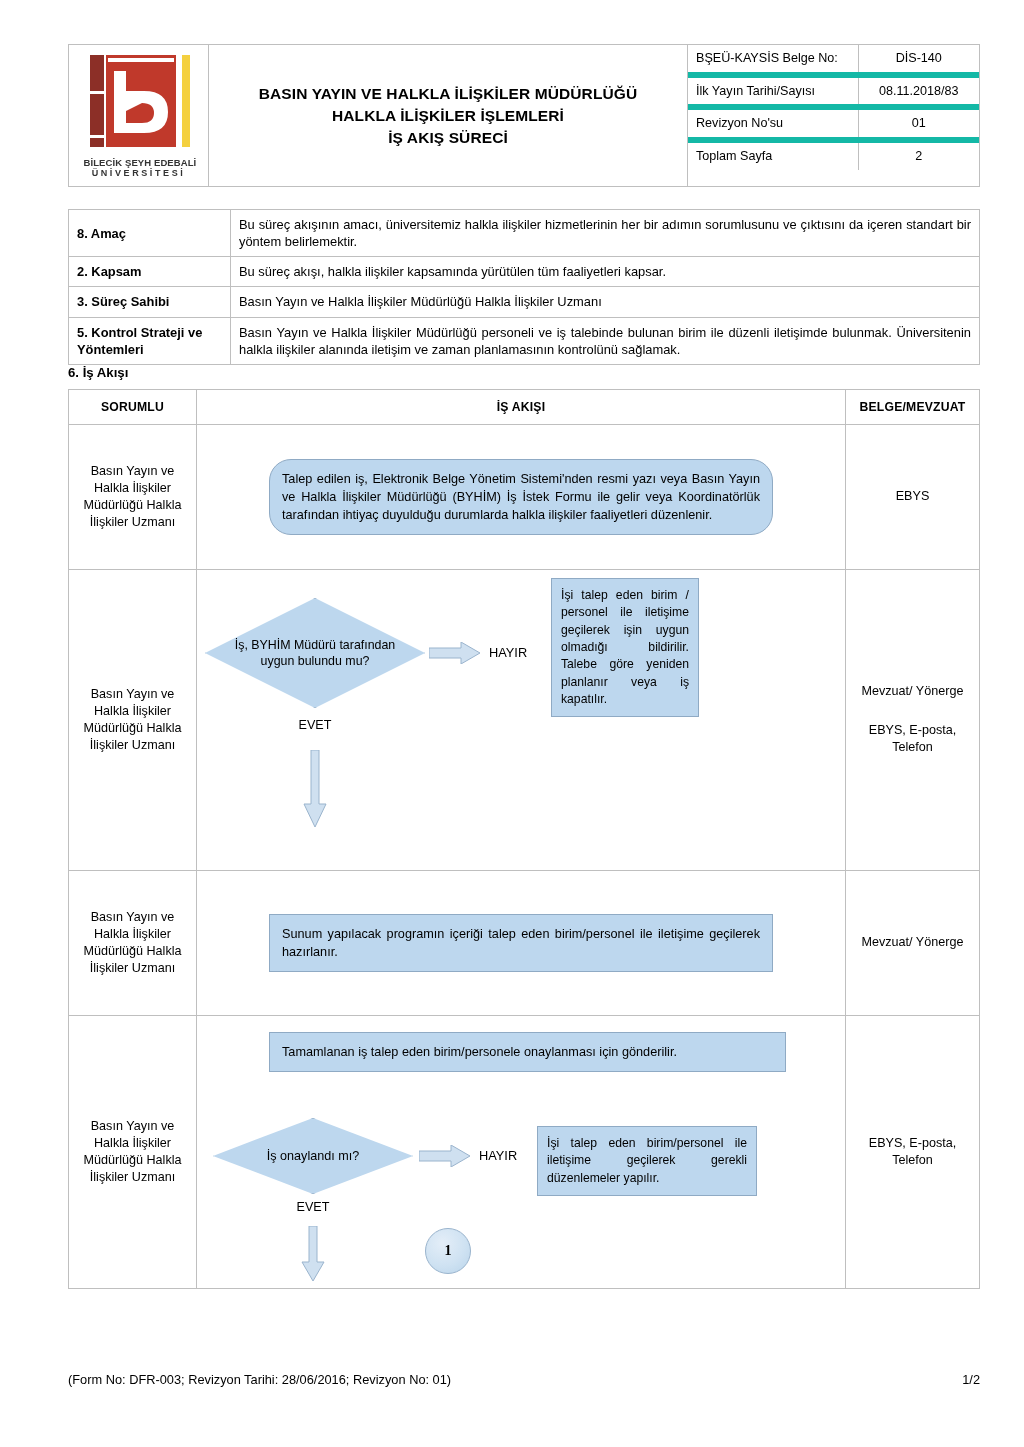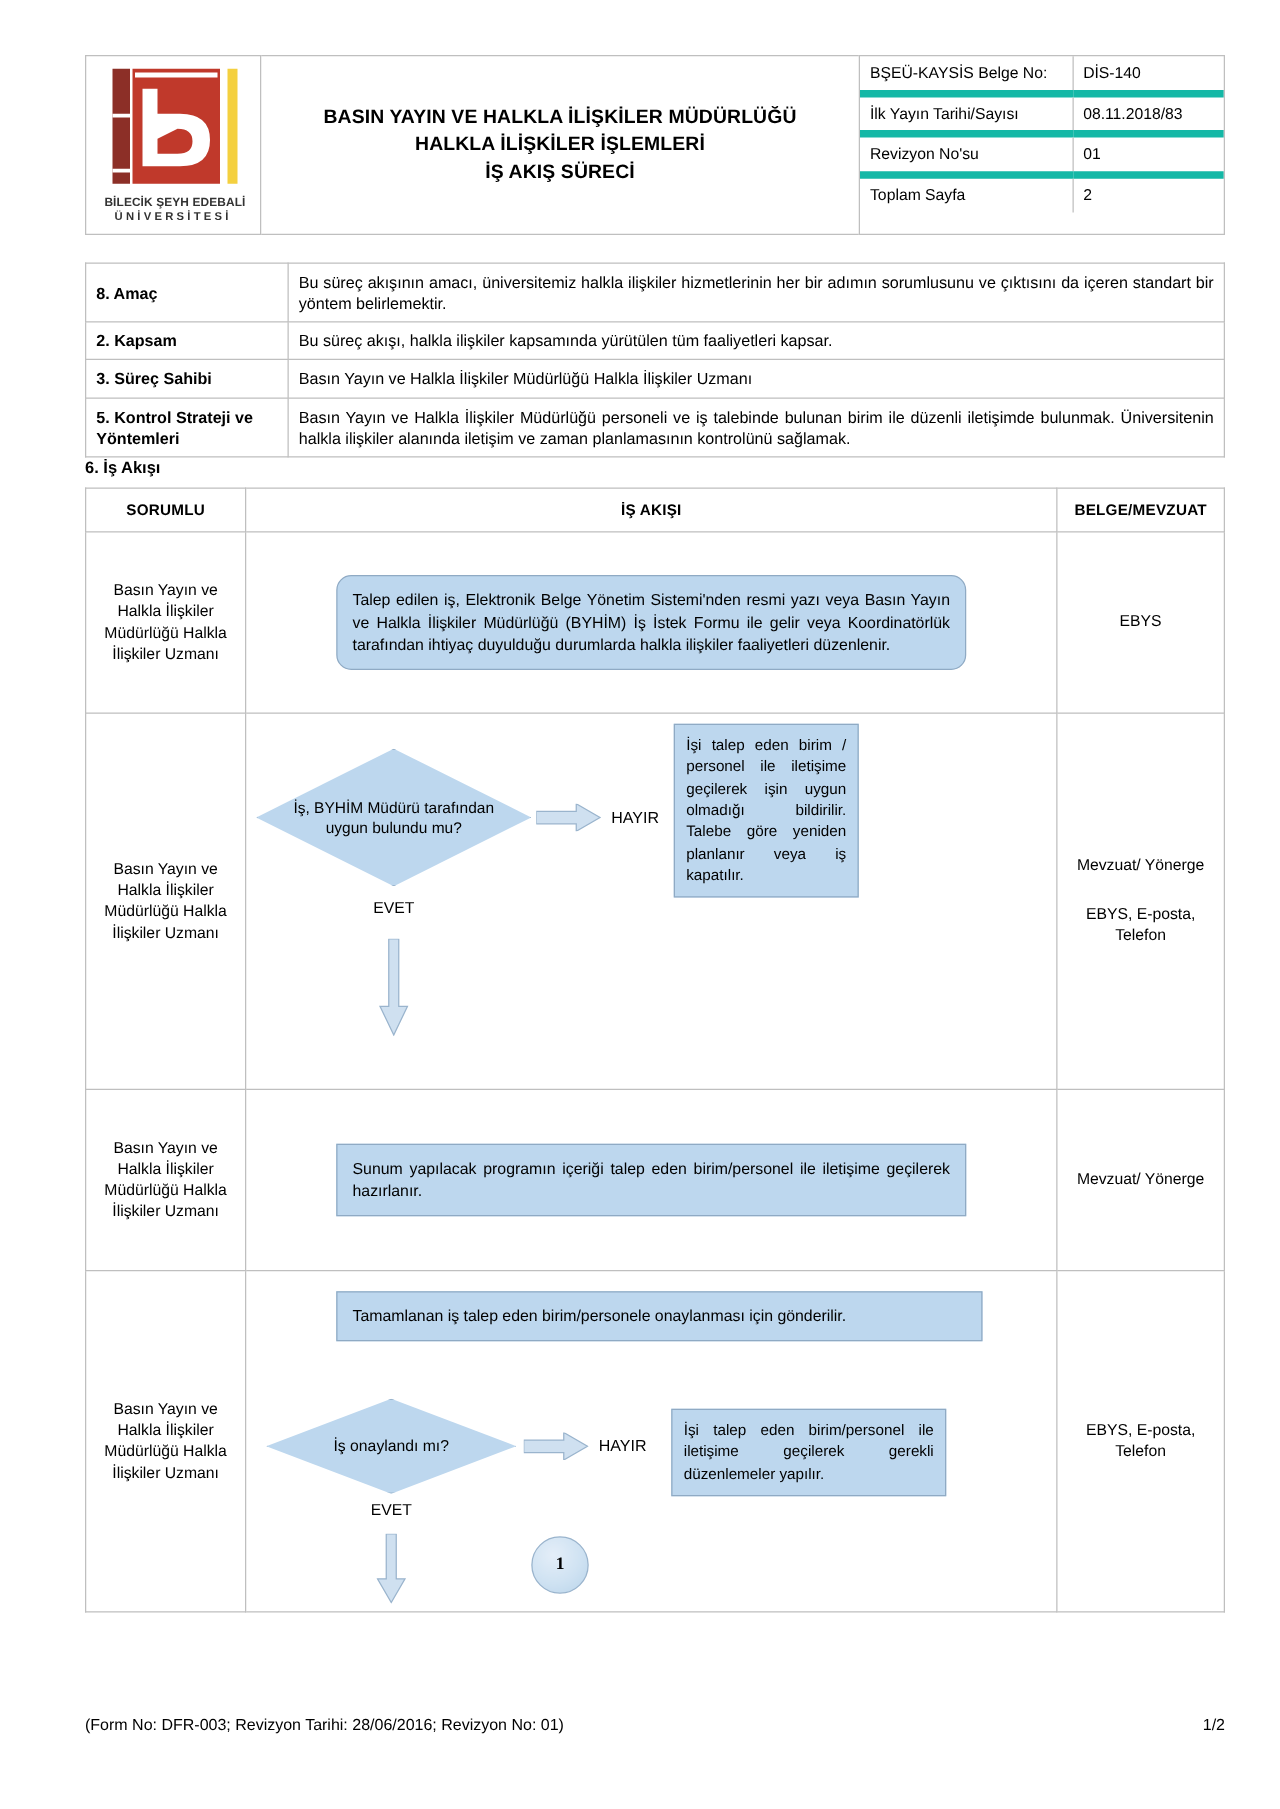--- a/index.html
+++ b/index.html
@@ -74,21 +74,21 @@
   .meta { width: 100%; border-collapse: collapse; table-layout: fixed; }
   .meta td {
     border-bottom: 6px solid #14b8a6;
     font-size: 12.6px;
     padding: 6px 8px 6px 8px;
     height: 30px;
     line-height: 1.15;
   }
   .meta tr:last-child td { border-bottom: none; }
   .meta td.k { width: 170px; text-align: left; }
-  .meta td.v { text-align: left; border-left: 1px solid #bfbfbf; }
+  .meta td.v { text-align: center; border-left: 1px solid #bfbfbf; }
 
   
   .info {
     width: 100%;
     border-collapse: collapse;
     margin-top: 22px;
     table-layout: fixed;
   }
   .info td {
     border: 1px solid #bfbfbf;
@@ -142,21 +142,21 @@
 
   .proc {
     background: #bdd7ee;
     border: 1px solid #8faac4;
     font-size: 12.7px;
     line-height: 1.42;
     padding: 10px 12px;
     text-align: justify;
     text-justify: inter-word;
   }
-  .proc.round { border-radius: 12px; }
+  .proc.round { border-radius: 22px; }
 
   .diamond {
     background: #bdd7ee;
     border: 1px solid #9ab4cd;
     text-align: center;
     font-size: 12.4px;
     line-height: 1.3;
     display: flex;
     align-items: center;
     justify-content: center;
@@ -316,21 +316,21 @@
           </div>
 
           <div class="arrow-r" style="position:absolute;left:232px;top:72px;">
             <svg width="52" height="22" viewBox="0 0 52 22">
               <polygon points="0,6 32,6 32,0 51,11 32,22 32,16 0,16" fill="#cfe0f0" stroke="#9ab4cd" stroke-width="1"></polygon>
             </svg>
           </div>
 
           <div class="hayir" style="position:absolute;left:292px;top:75px;">HAYIR</div>
 
-          <div class="proc" style="position:absolute;left:342px;top:8px;width:148px;font-size:12.2px;line-height:1.42;padding:8px 9px;">İşi talep eden birim / personel ile iletişime geçilerek işin uygun olmadığı bildirilir. Talebe göre yeniden planlanır veya iş kapatılır.</div>
+          <div class="proc" style="position:absolute;left:354px;top:8px;width:148px;font-size:12.2px;line-height:1.42;padding:8px 9px;">İşi talep eden birim / personel ile iletişime geçilerek işin uygun olmadığı bildirilir. Talebe göre yeniden planlanır veya iş kapatılır.</div>
 
           <div class="vlabel" style="position:absolute;left:8px;top:148px;width:220px;">EVET</div>
 
           <div class="arrow-d" style="position:absolute;left:106px;top:180px;">
             <svg width="24" height="78" viewBox="0 0 24 78">
               <polygon points="8,0 16,0 16,54 23,54 12,77 1,54 8,54" fill="#cfe0f0" stroke="#9ab4cd" stroke-width="1"></polygon>
             </svg>
           </div>
 
         </div>

